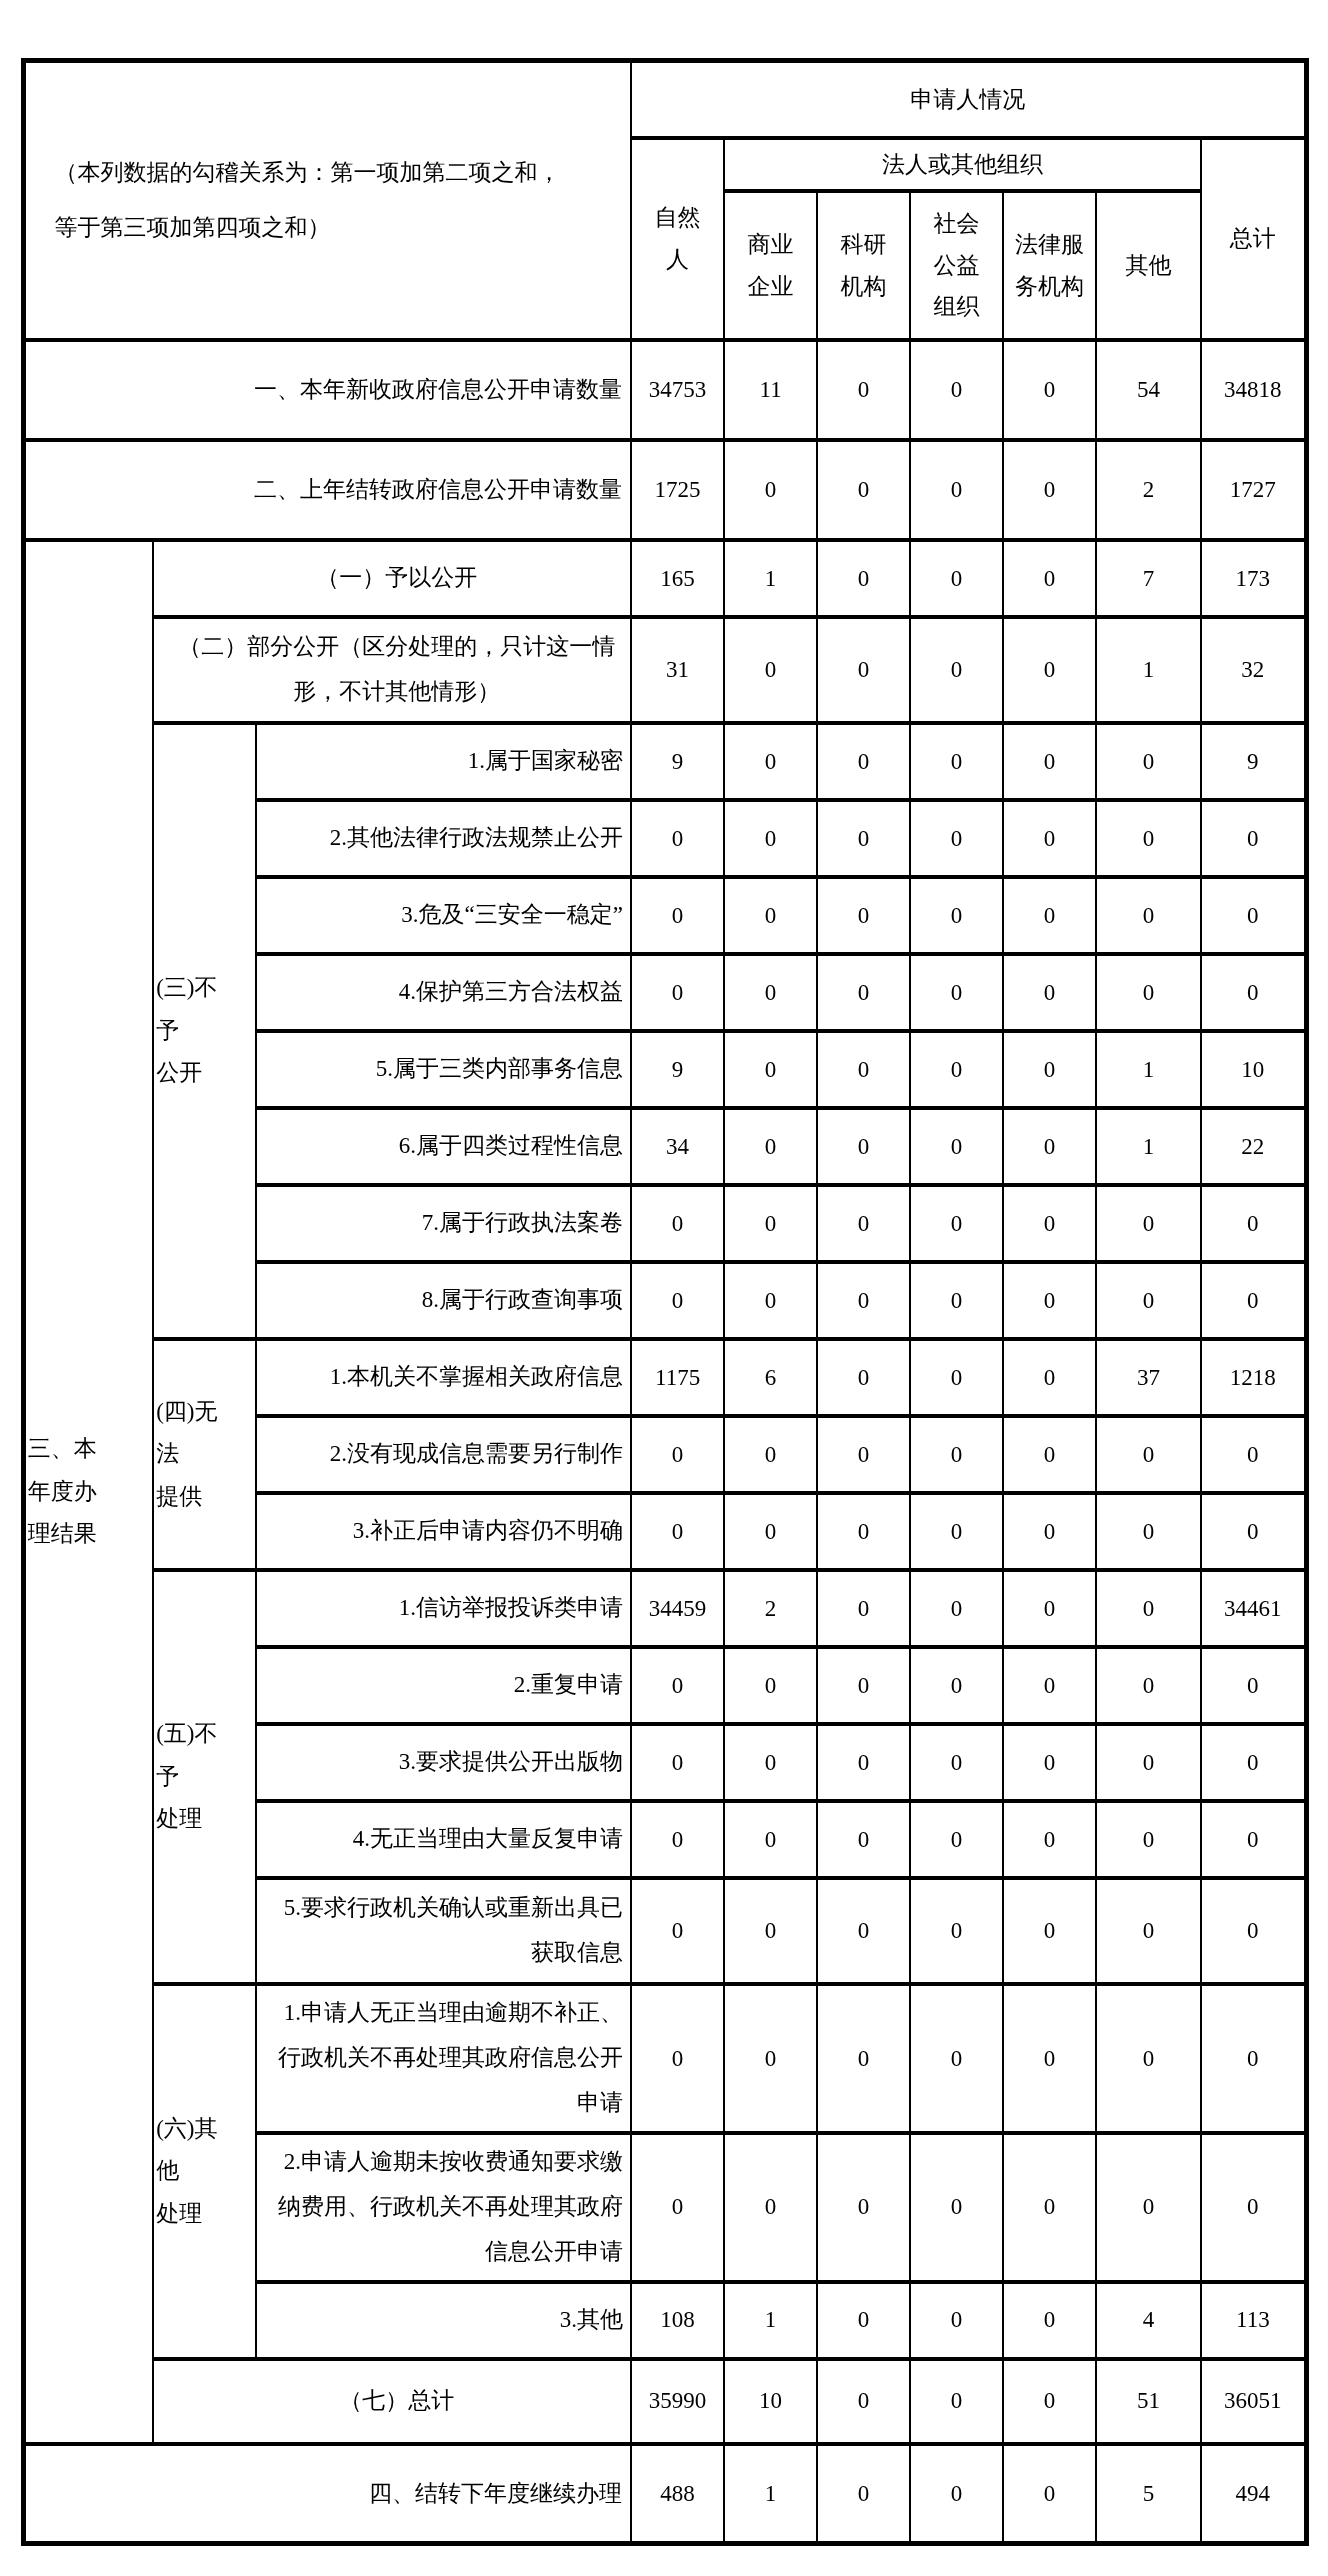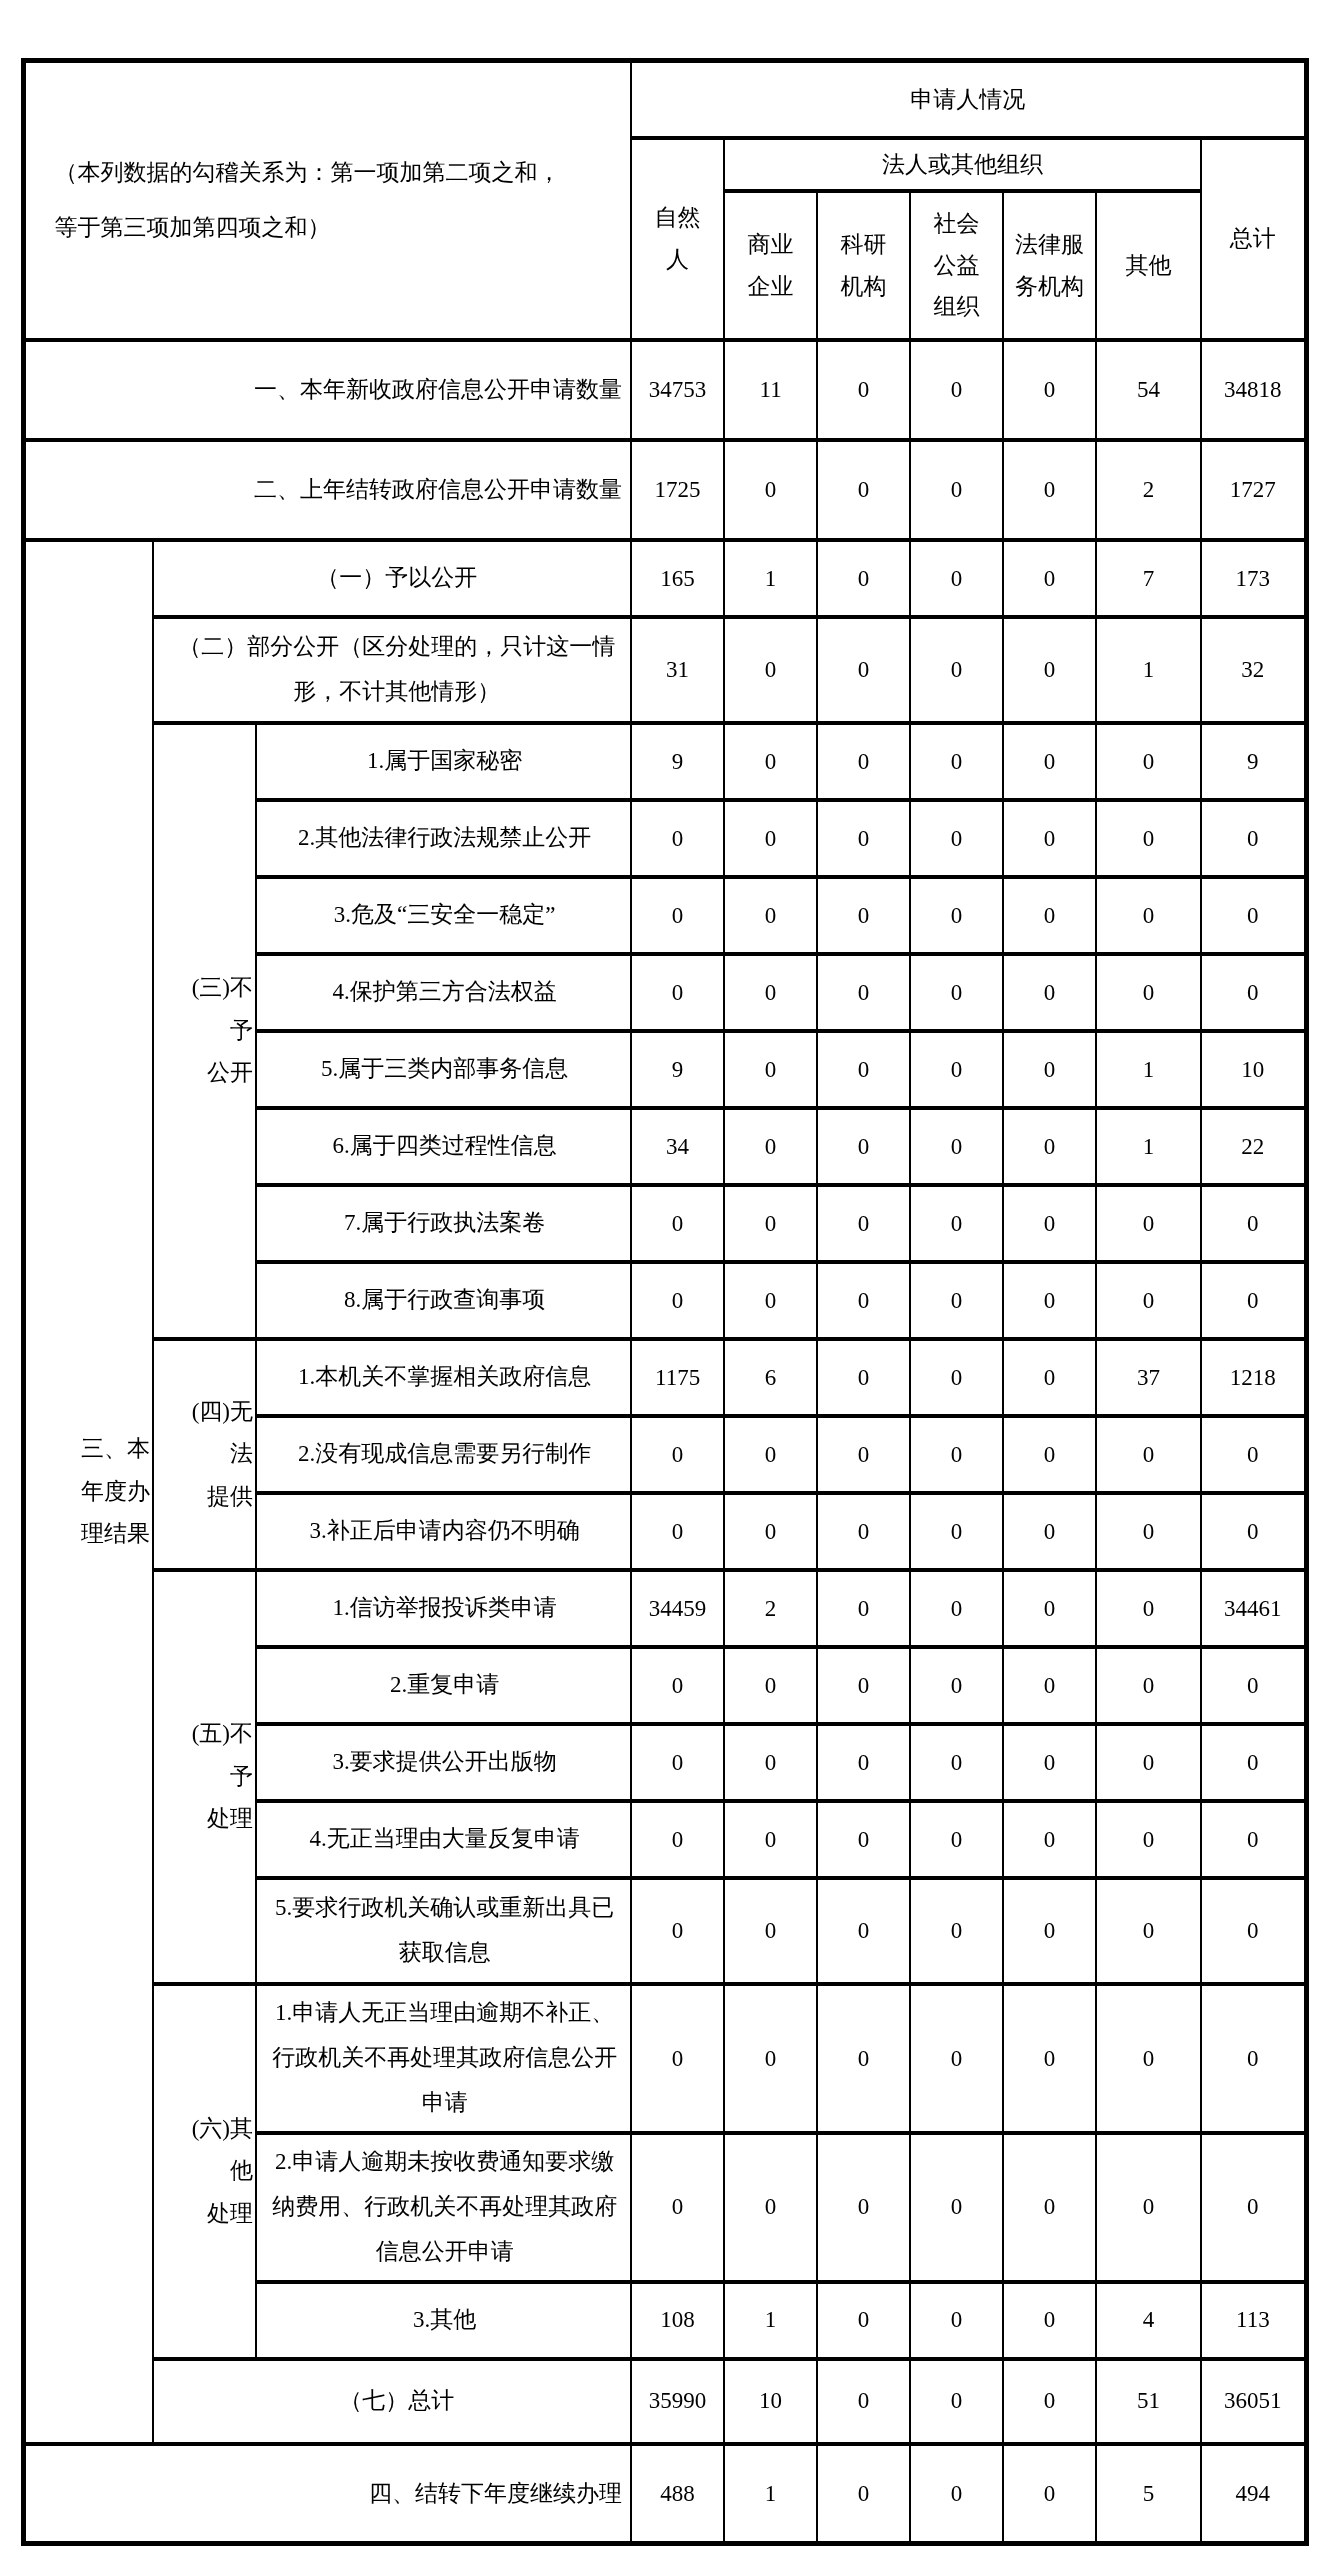--- a/index.html
+++ b/index.html
@@ -37,29 +37,29 @@
     white-space: pre-line;
   }
   td.hcell {
     text-align: center;
     line-height: 1.8;
     white-space: pre-line;
     padding: 4.1px 3.1px;
     margin-left: 40px;
   }
   td.vlab {
-    text-align: right;
+    text-align: left;
     line-height: 1.85;
     white-space: pre-line;
     padding: 4.1px 2.1px;
     margin-left: 36px;
   }
   td.lab1 { text-align: right; padding: 5.2px 8.2px 5.2px 13.4px; line-height: 1.9; }
   td.lab2 { text-align: center; padding: 5.2px 8.2px 5.2px 17.5px; line-height: 1.95; }
-  td.lab3 { text-align: center; padding: 5.2px 7.2px 5.2px 9.3px; line-height: 1.95; font-family: Liberation Serif, serif; }
+  td.lab3 { text-align: right; padding: 5.2px 7.2px 5.2px 9.3px; line-height: 1.95; font-family: Liberation Serif, serif; }
   td.num  { text-align: center; padding: 2.1px 1px; }
 </style>
 </head>
 <body>
 
 <div class="canvas">
   <table class="report">
     <colgroup>
       <col style="width:130px">
         <col style="width:103px">

